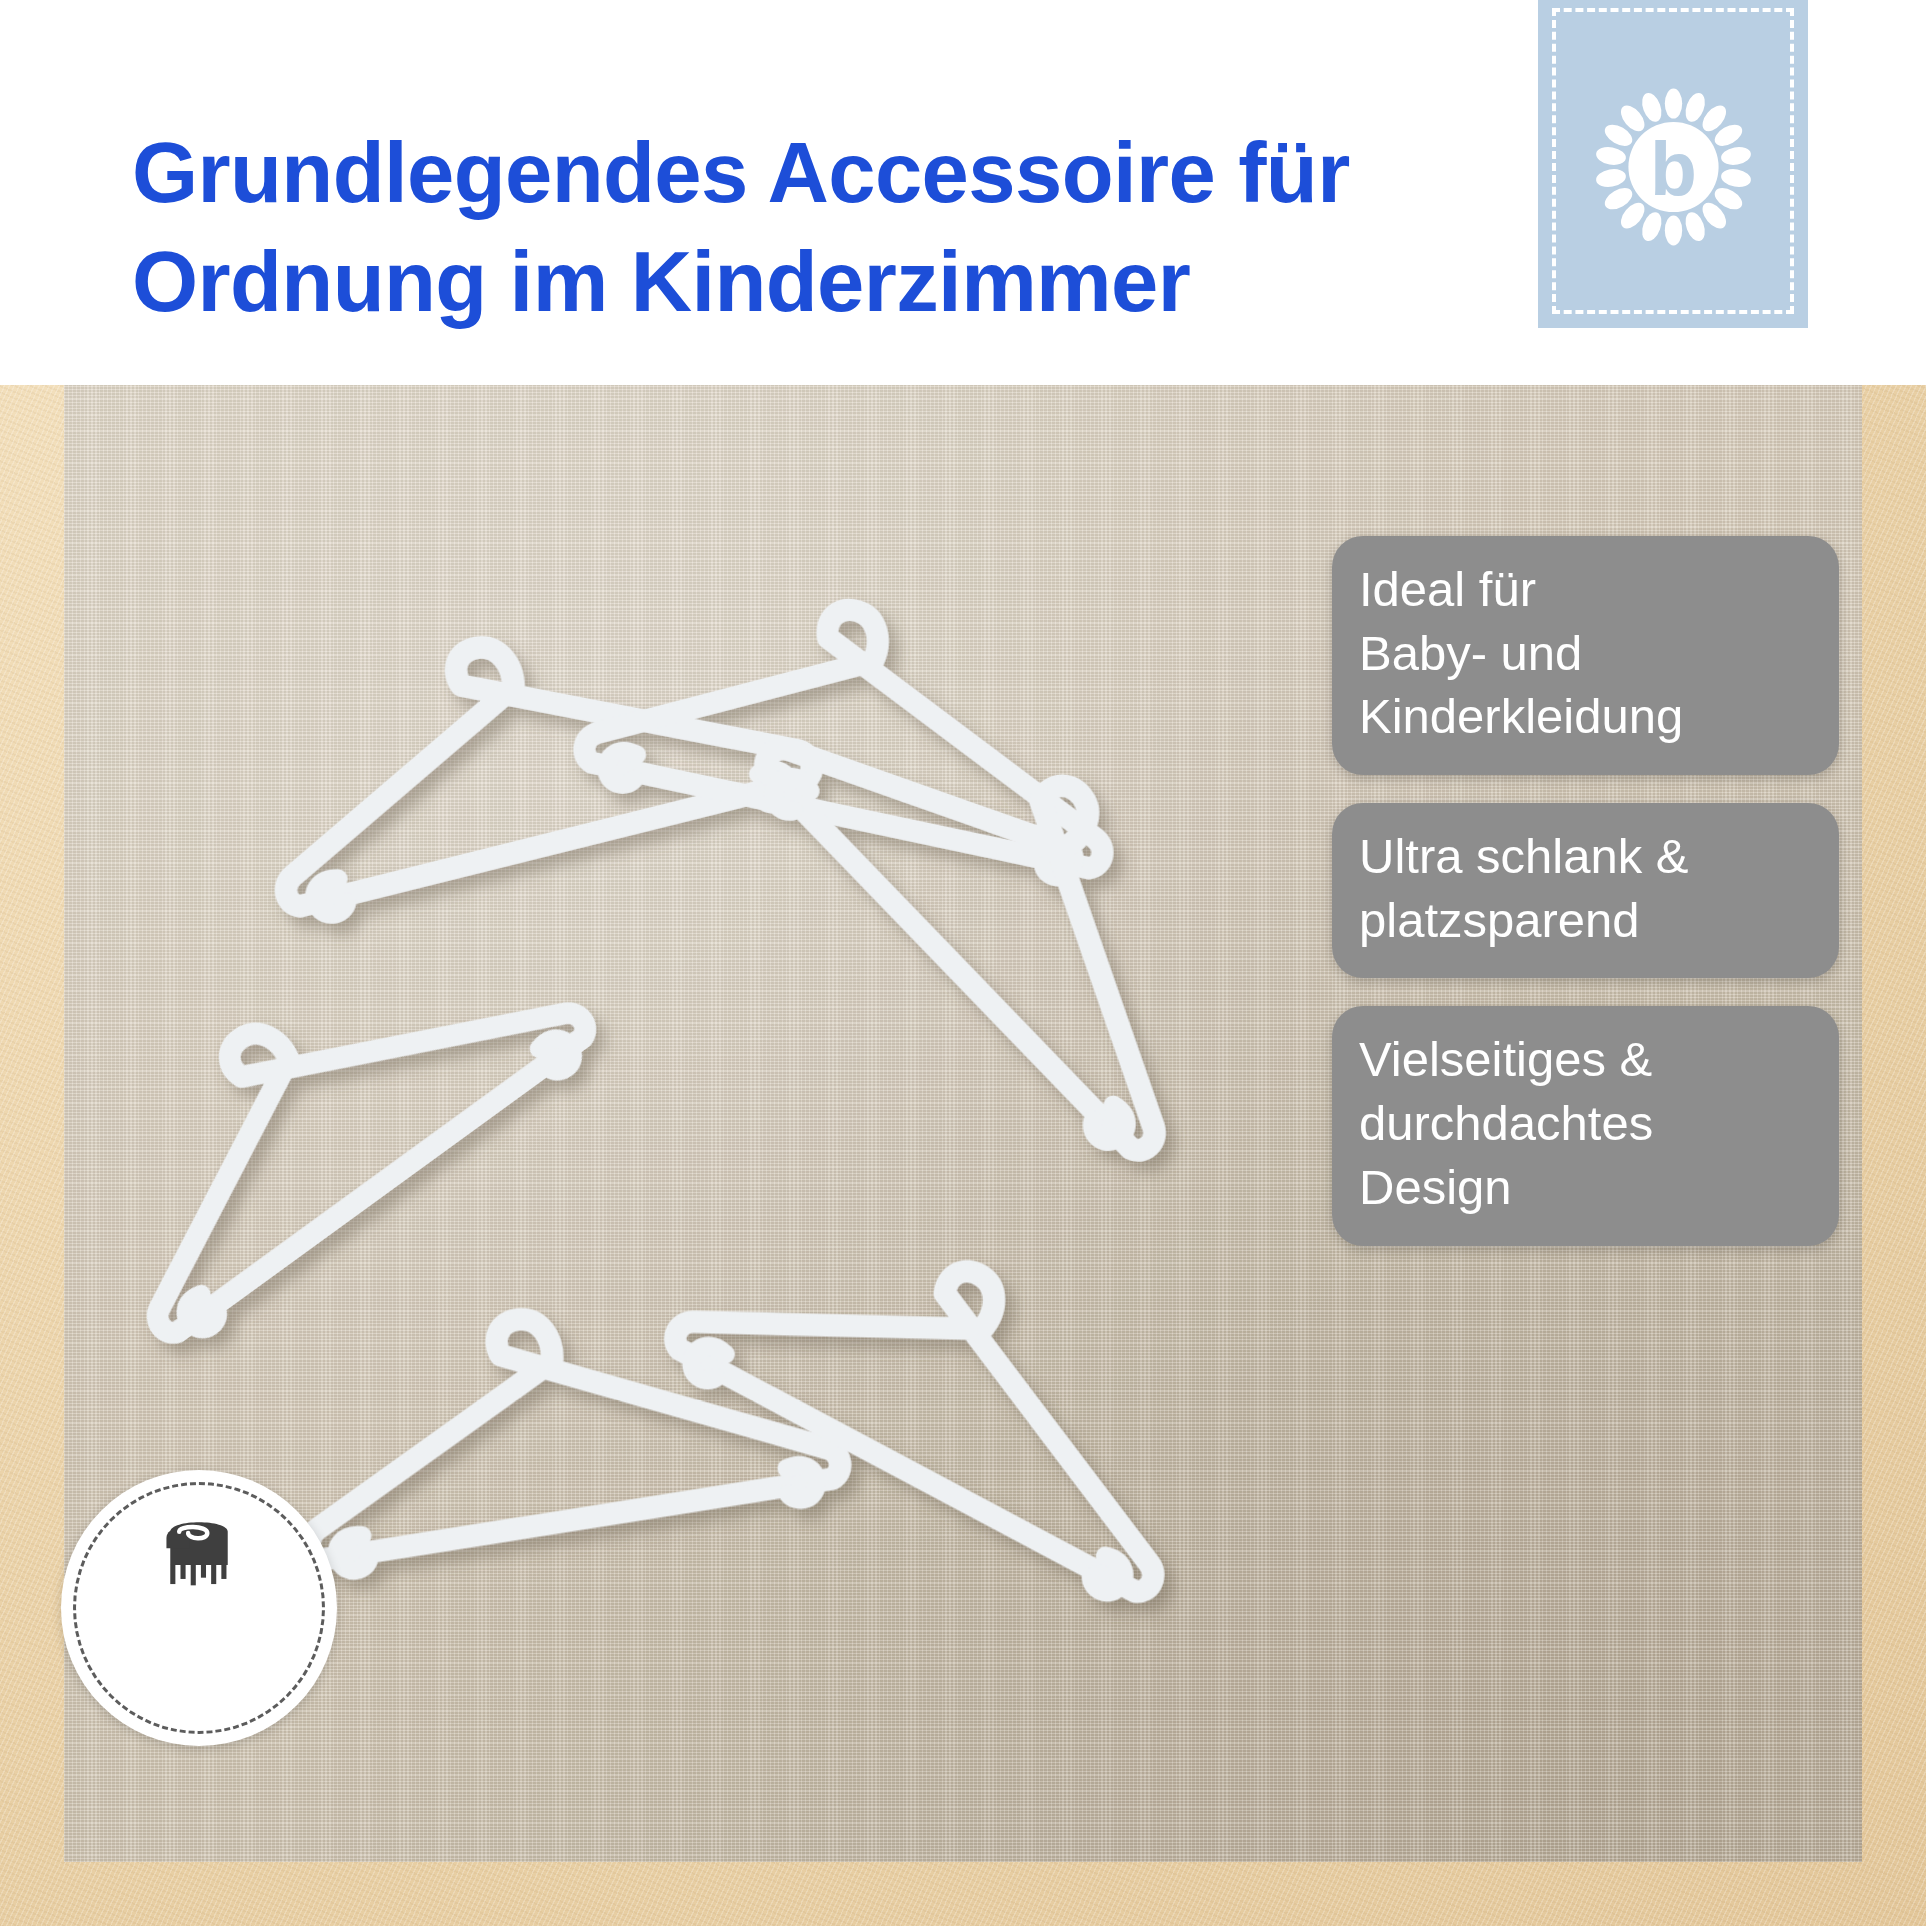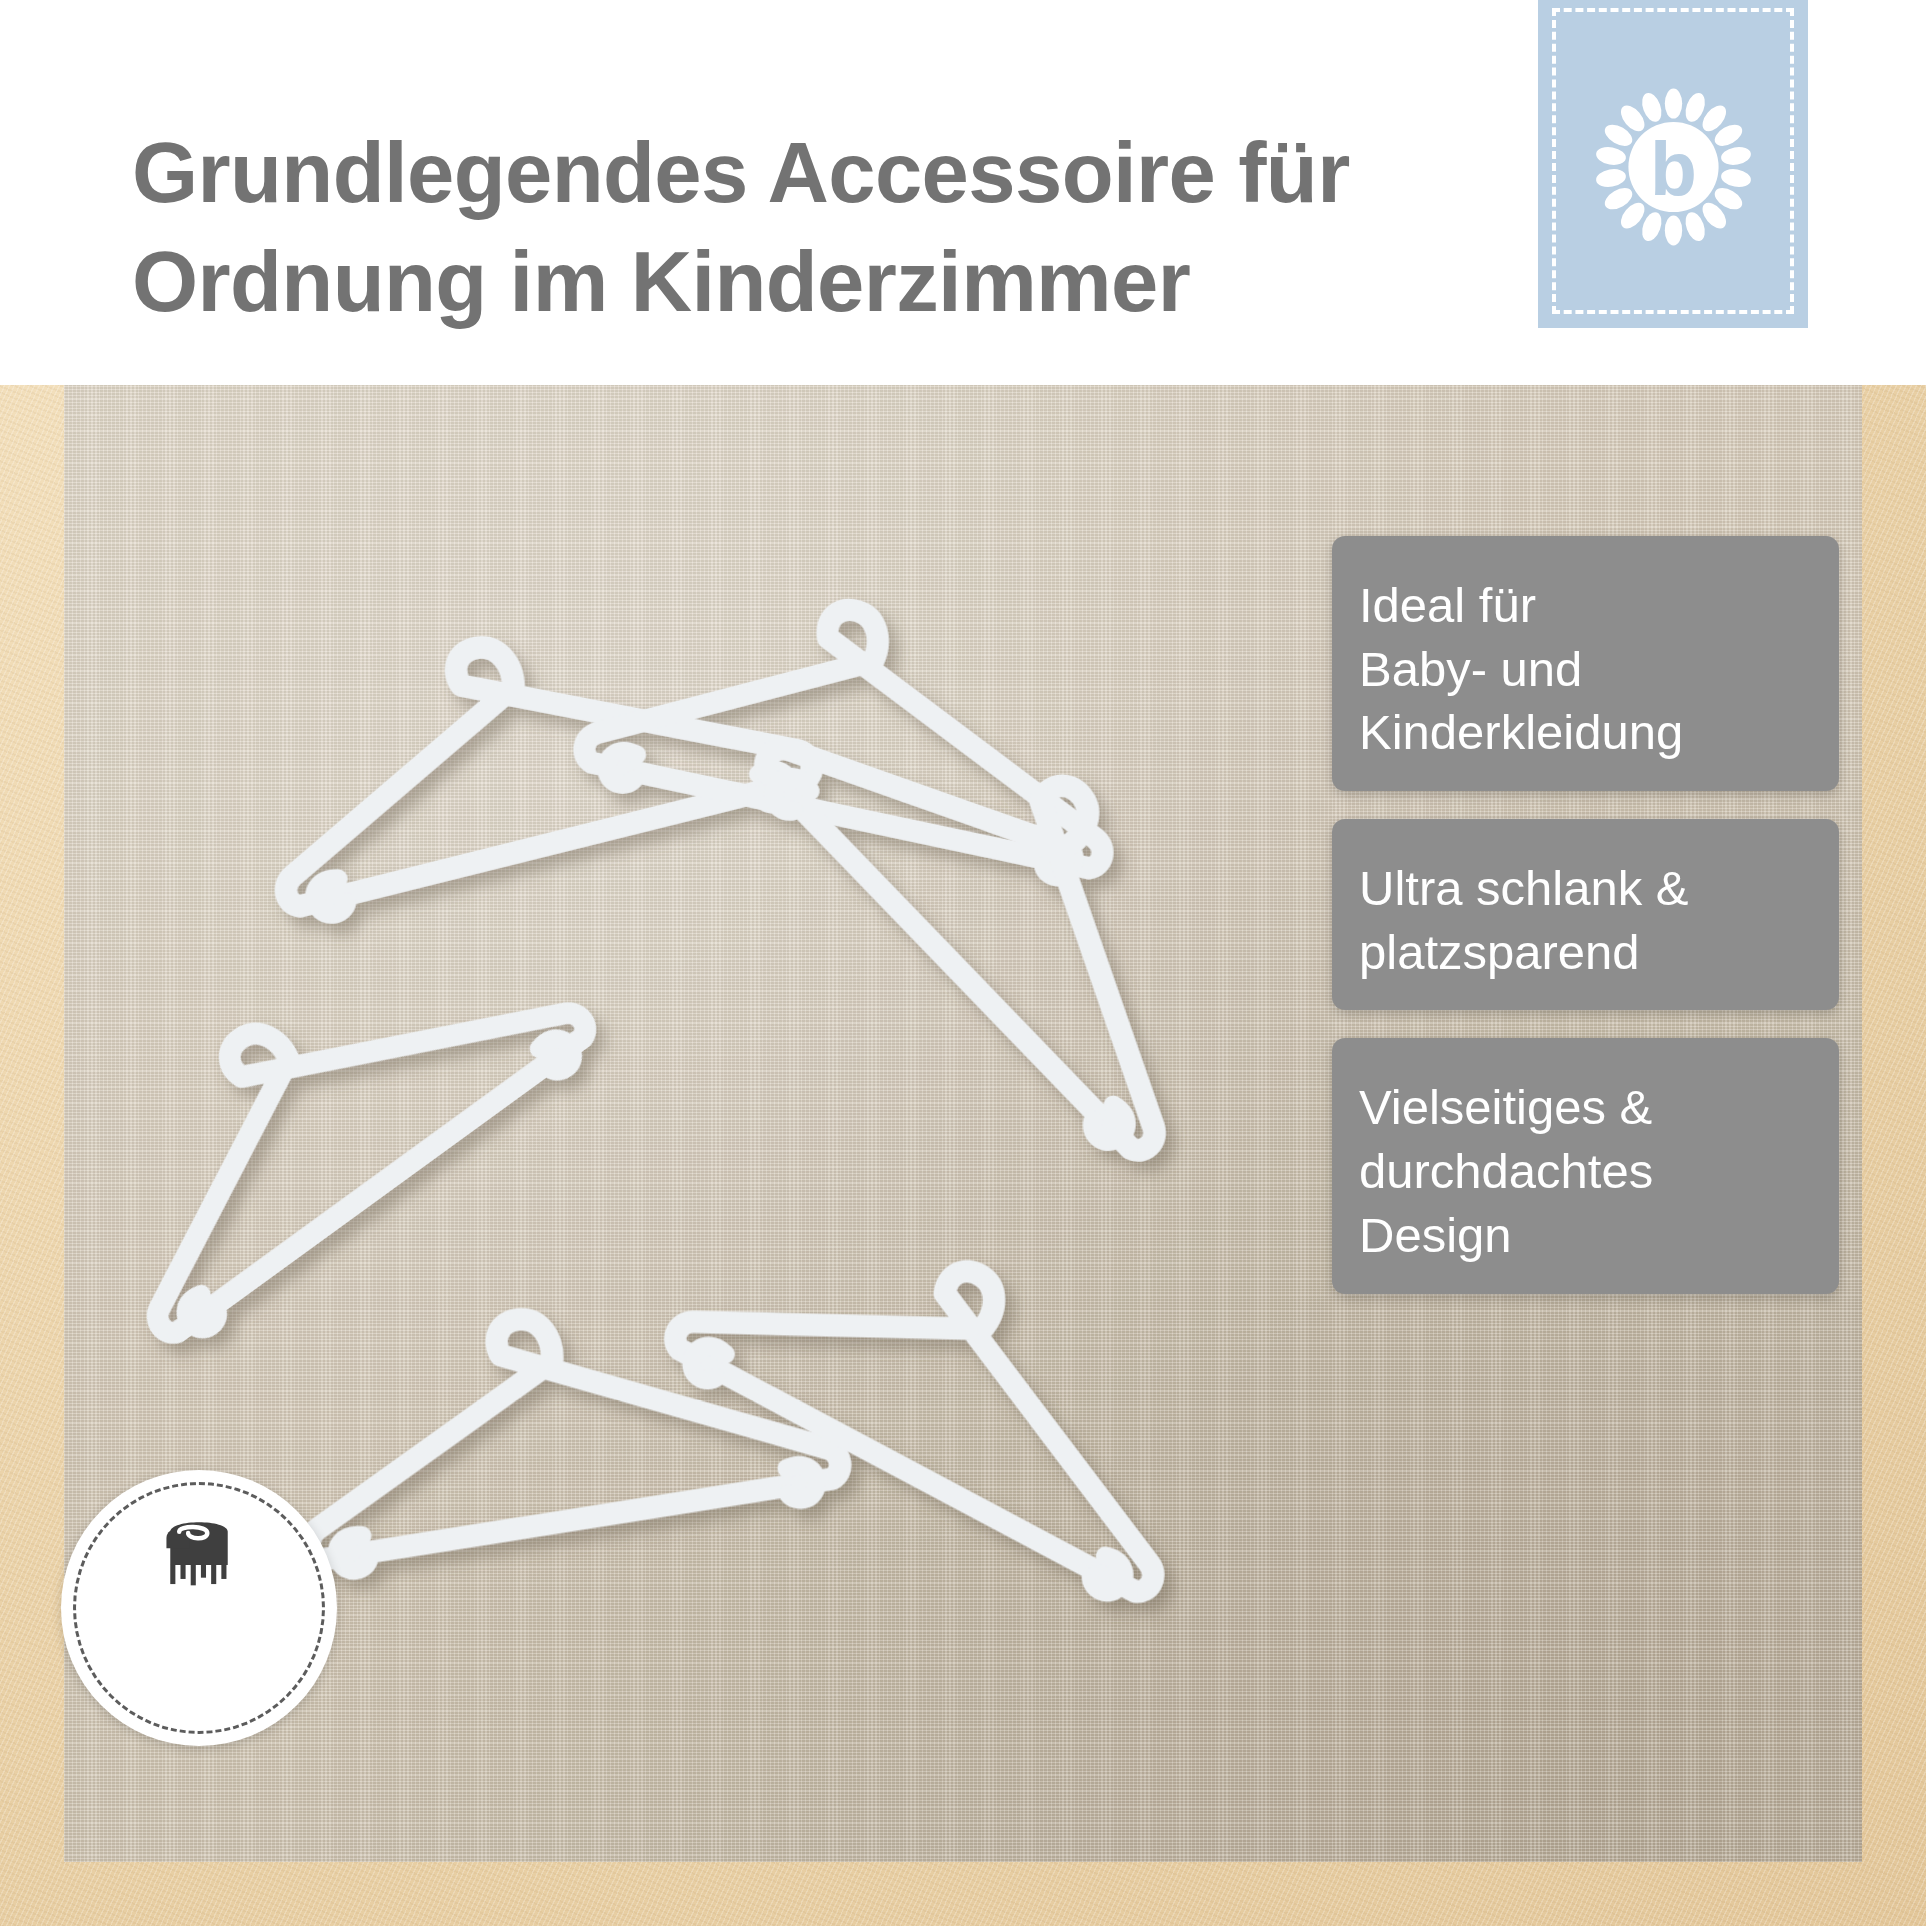--- a/index.html
+++ b/index.html
@@ -42,21 +42,21 @@
     width: 1926px;
     height: 385px;
     background: #ffffff;
     z-index: 5;
   }
   .header-title {
     position: absolute;
     left: 132px;
     top: 119px;
     width: 1400px;
-    color: #737373;
+    color: #1d4ed8;
     font-size: 85px;
     line-height: 1.28;
     font-weight: 700;
     letter-spacing: -0.6px;
     white-space: pre-line;
   }
 
   
   .brand-tile {
     position: absolute;
@@ -119,22 +119,22 @@
   .features {
     position: absolute;
     left: 1332px;
     top: 536px;
     width: 507px;
     z-index: 8;
   }
   .feature {
     background: #8d8d8d;
     color: #ffffff;
-    border-radius: 13px;
-    padding: 38px 27px 26px 27px;
+    border-radius: 31px;
+    padding: 22px 27px 26px 27px;
     margin-bottom: 28px;
     font-size: 49px;
     line-height: 1.30;
     font-weight: 400;
     white-space: pre-line;
     box-shadow: 0 3.9px 11.6px rgba(0,0,0,0.18);
   }
 
   
   .size-badge {

